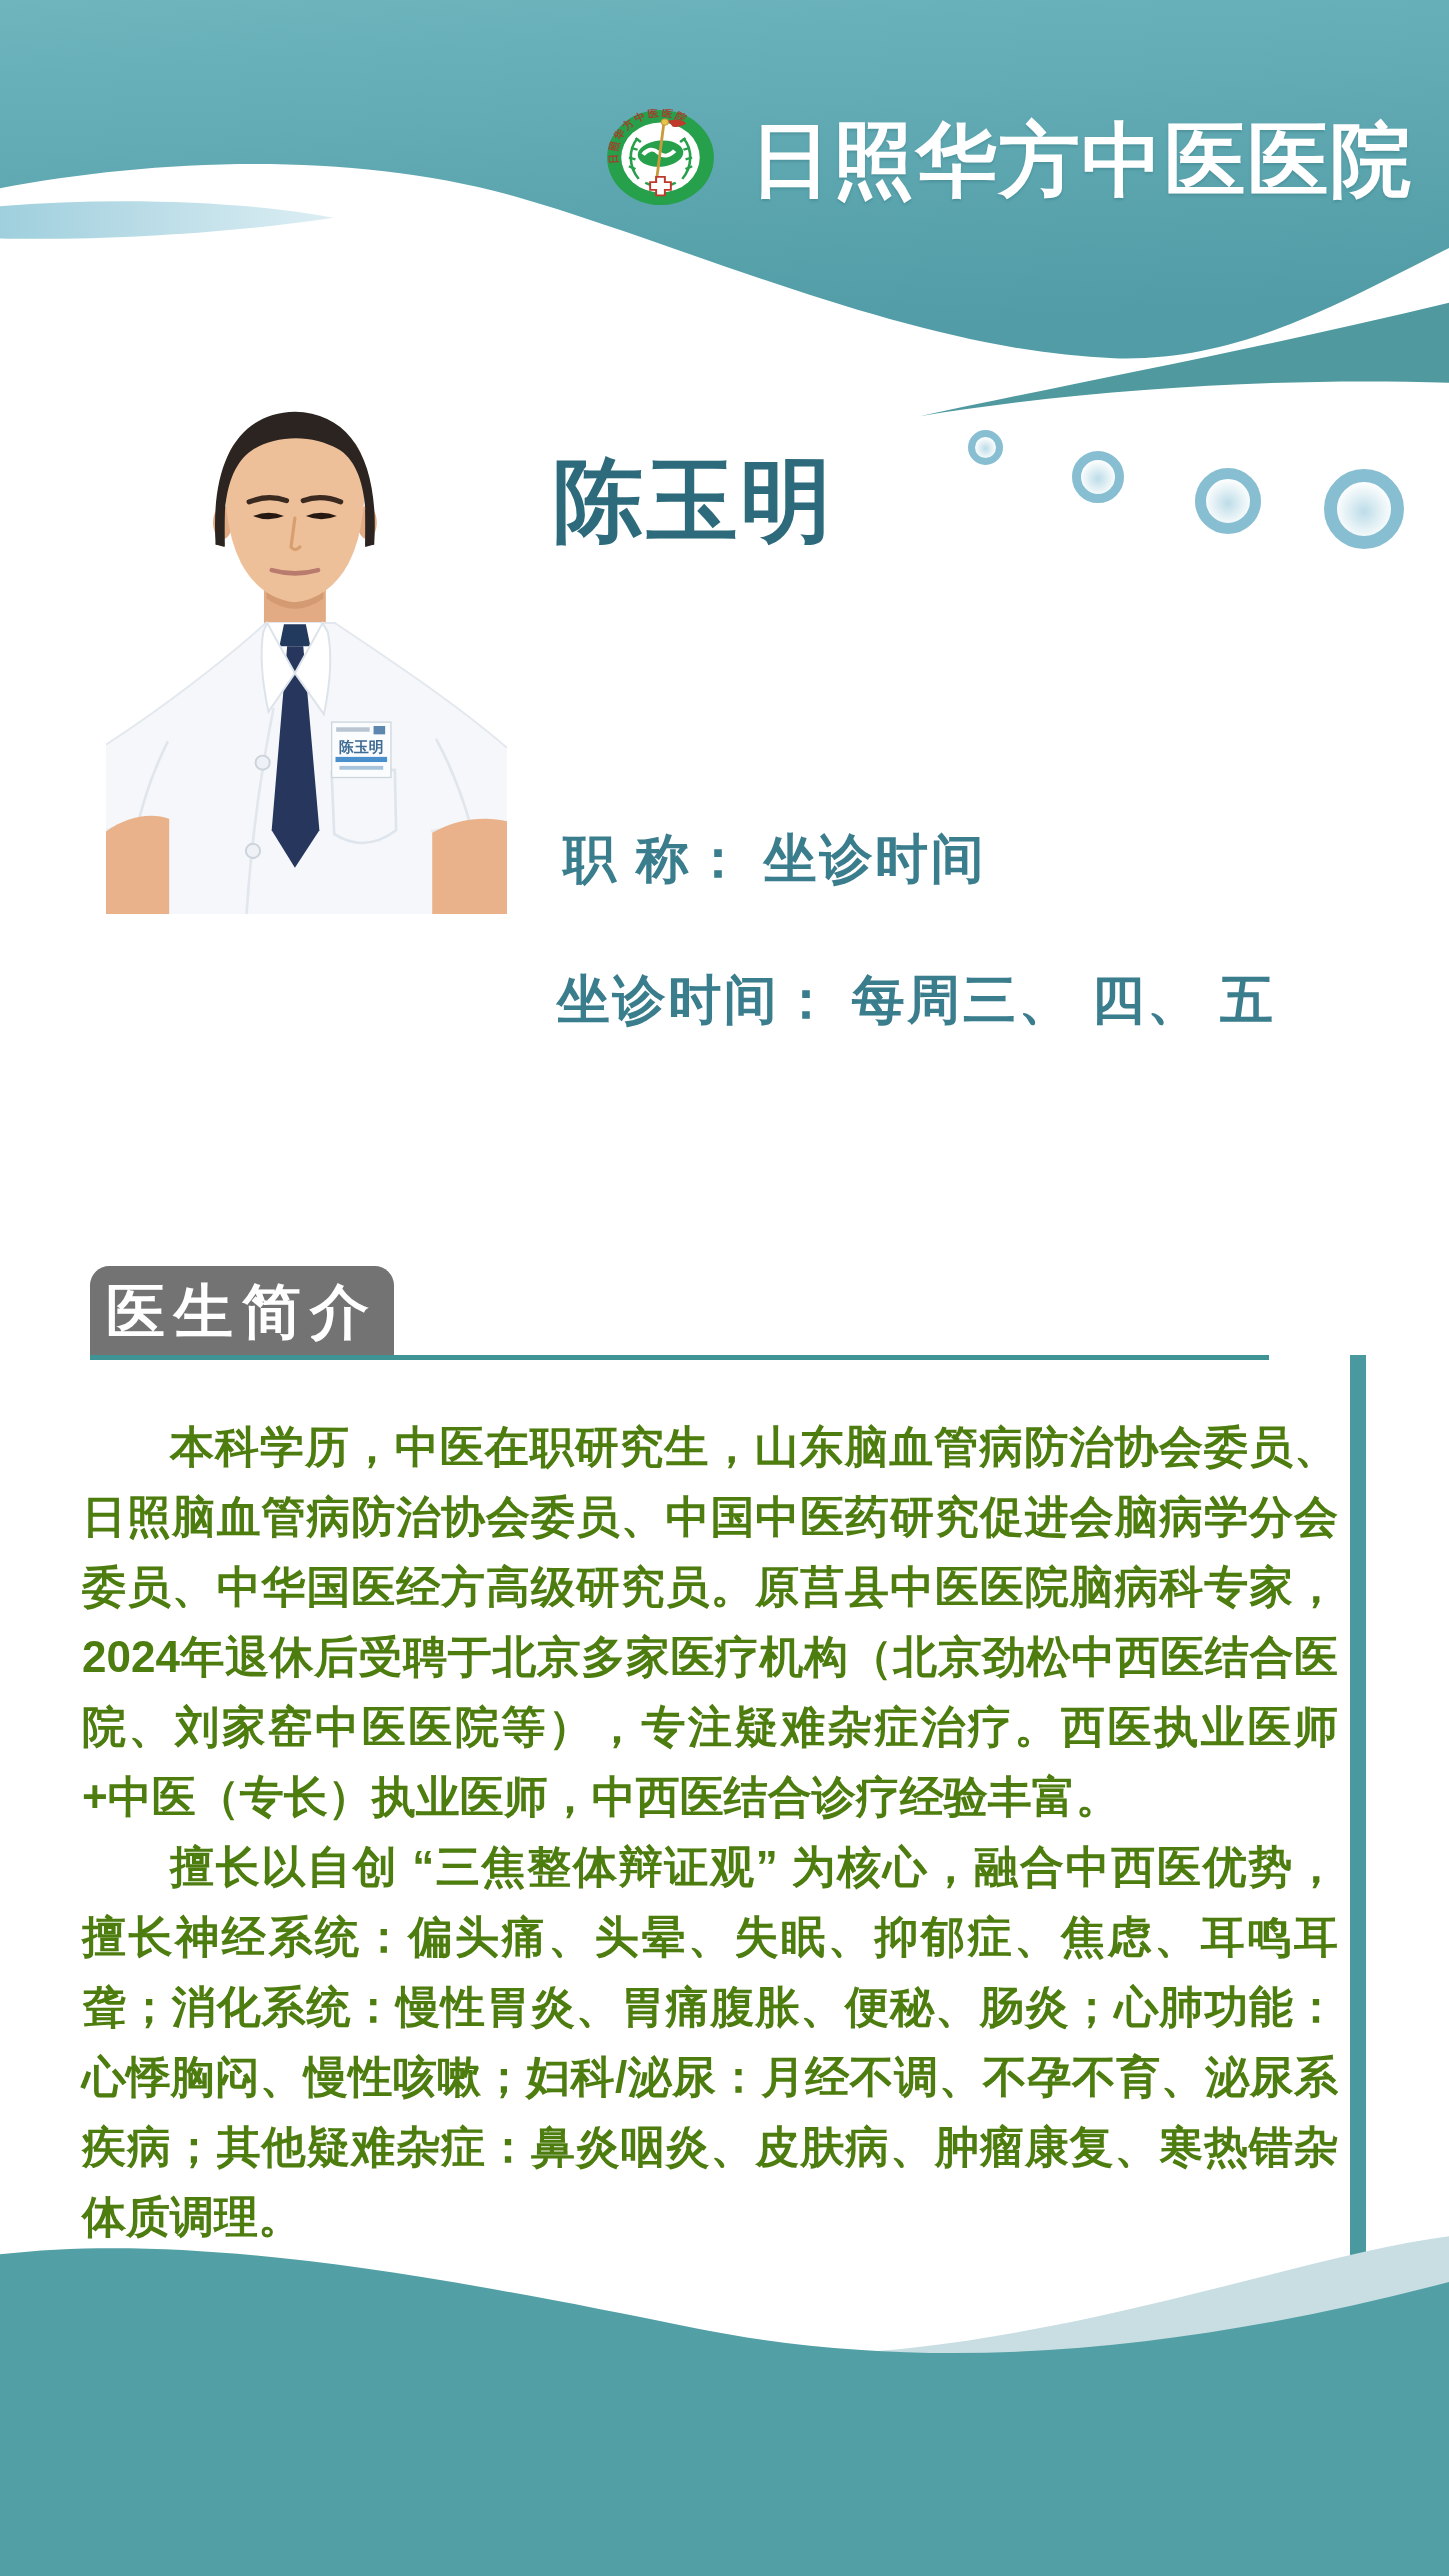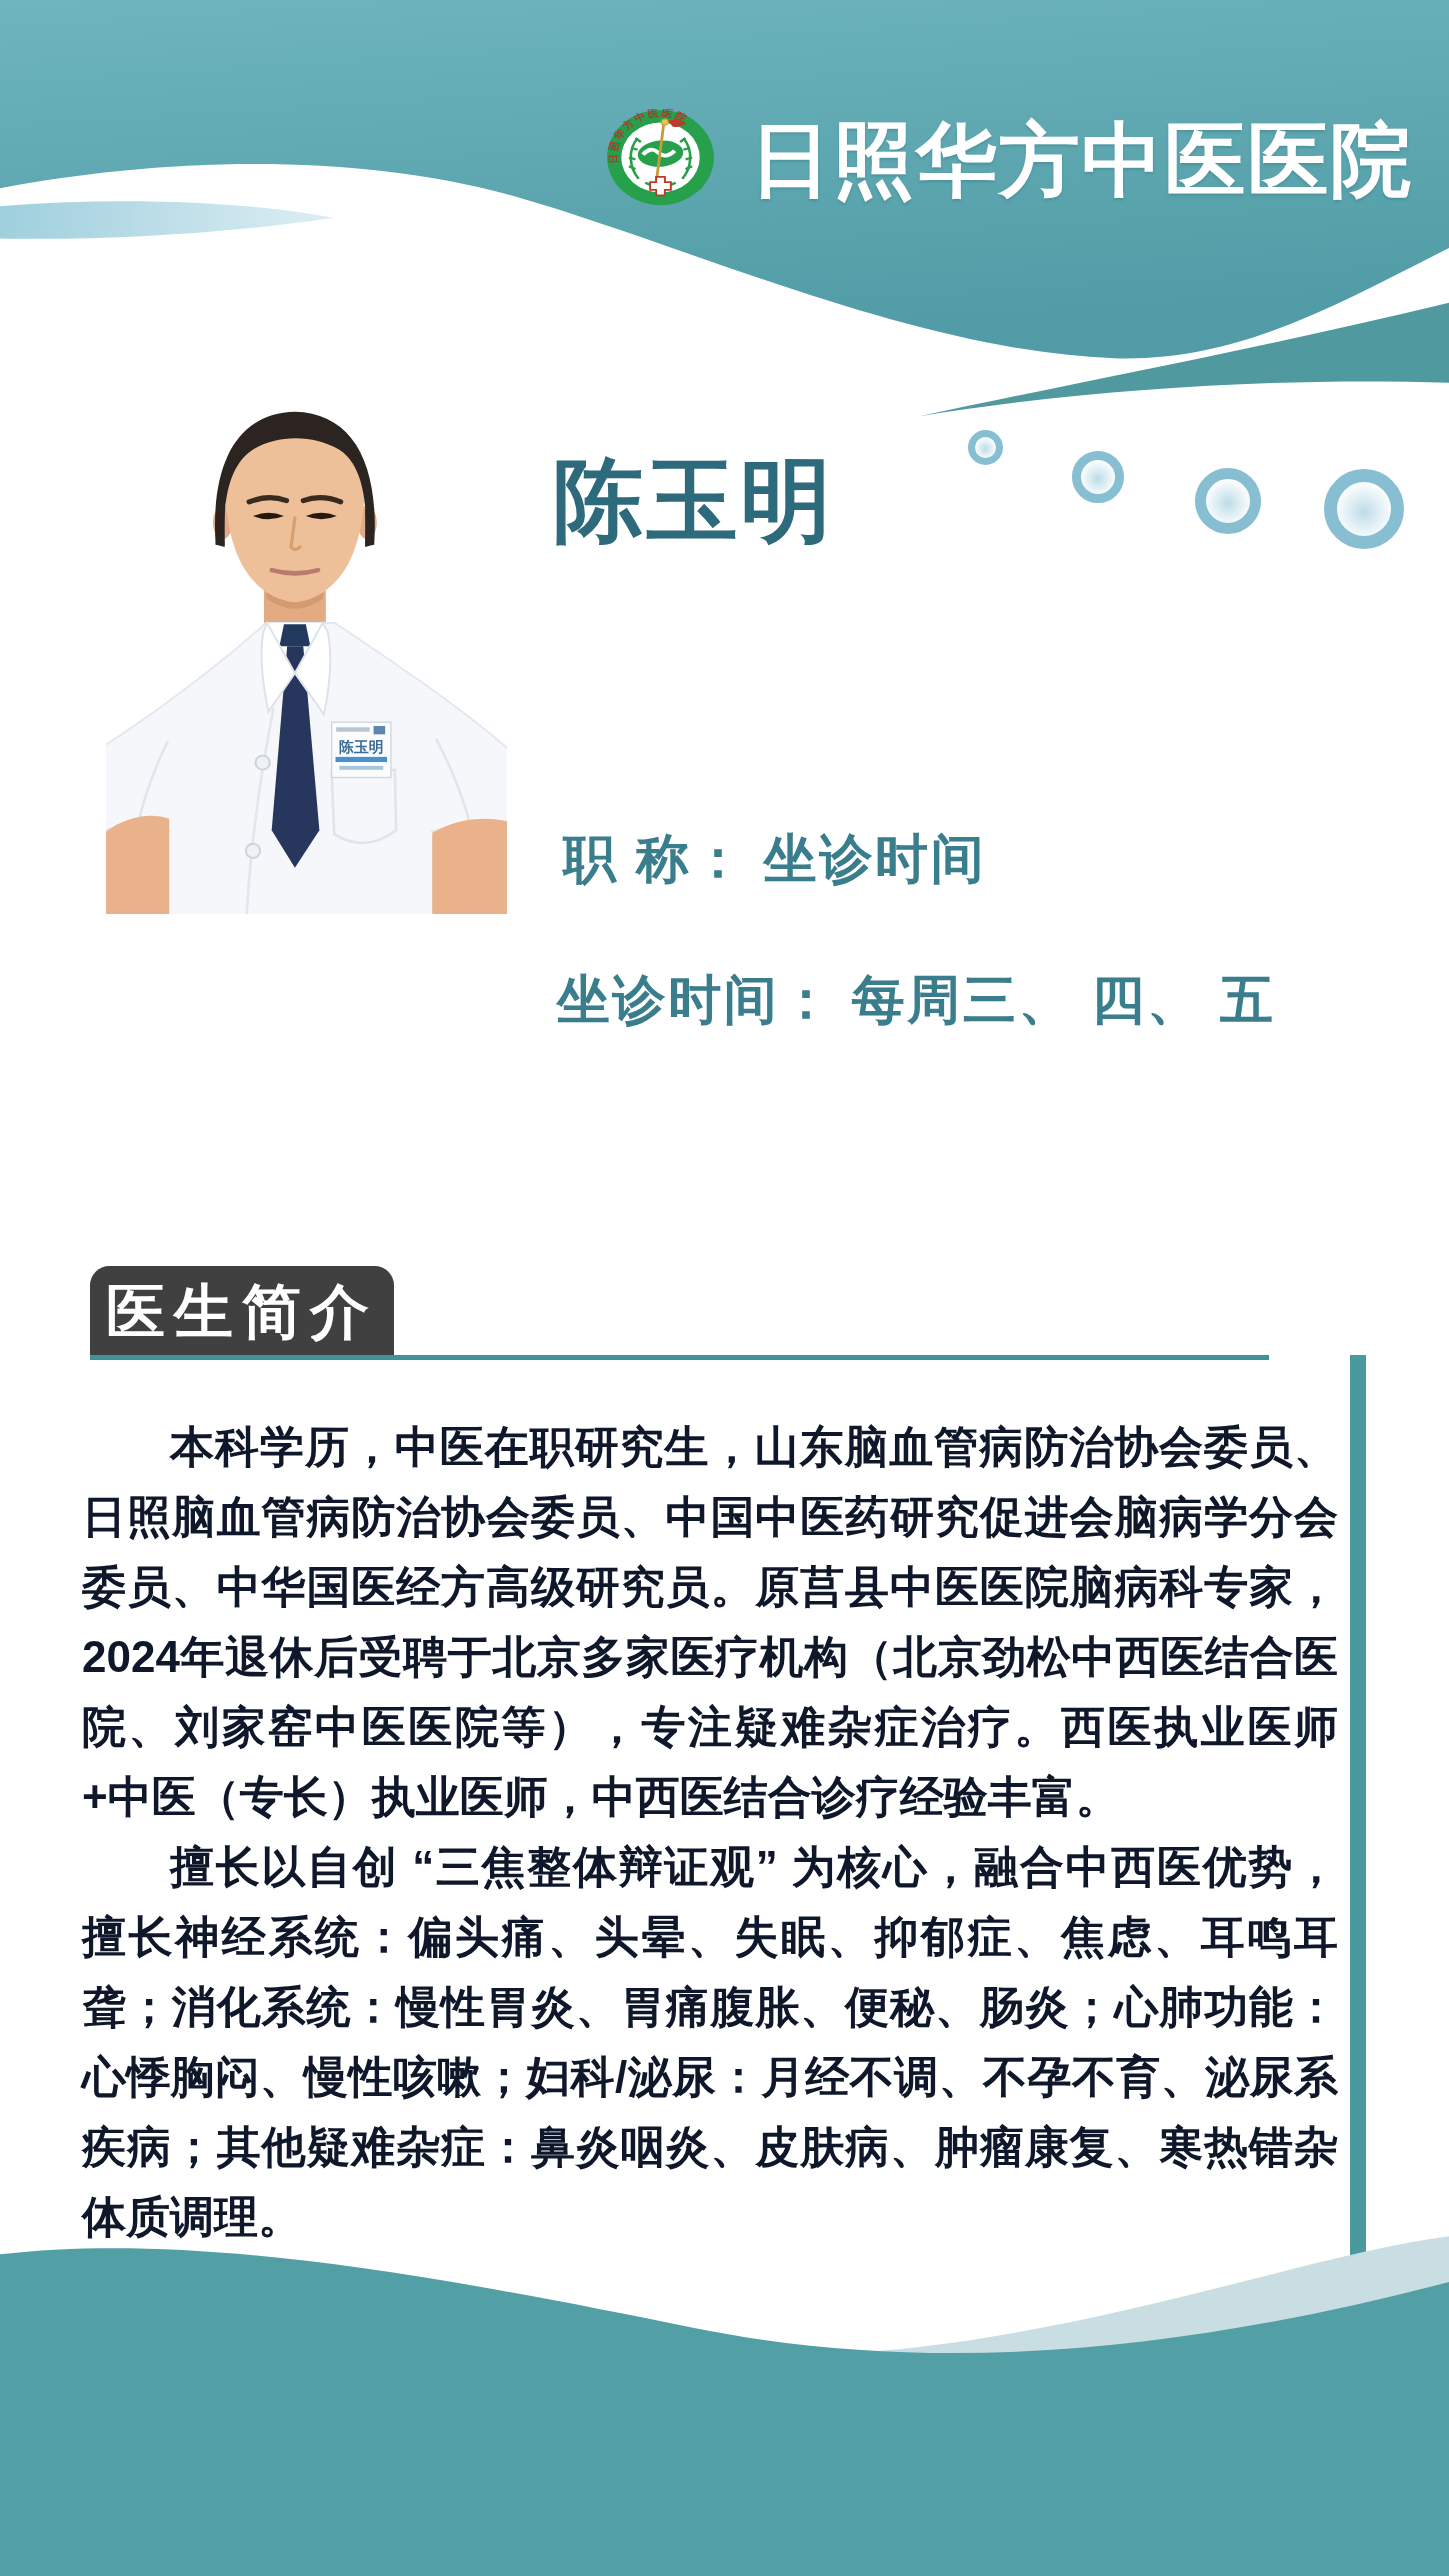--- a/index.html
+++ b/index.html
@@ -37,30 +37,30 @@
   .ring{
     border-radius:50%;box-sizing:border-box;border-style:solid;border-color:#87bed2;
     background:radial-gradient(circle at 50% 55%, #bcdce8 0%, #e6f2f6 45%, #ffffff 75%);
   }
   #ring-1{left:968px;top:430px;width:35px;height:35px;border-width:7px;}
   #ring-2{left:1072px;top:451px;width:52px;height:52px;border-width:9px;}
   #ring-3{left:1195px;top:468px;width:66px;height:66px;border-width:11px;}
   #ring-4{left:1324px;top:469px;width:80px;height:80px;border-width:13px;}
   
   #section-tab{
-    left:90px;top:1266px;width:304px;height:94px;background:#404040;
+    left:90px;top:1266px;width:304px;height:94px;background:#737373;
     border-radius:19.3px 19.3px 0 0;display:flex;align-items:center;justify-content:center;
     color:#ffffff;font-size:59px;font-weight:bold;letter-spacing:9px;
   }
   #section-underline{left:90px;top:1355px;width:1179px;height:5.2px;background:#3f9394;}
   #side-bar{left:1350px;top:1355px;width:16px;height:921px;background:#4a999e;}
   
   #bio-text{
     left:82px;top:1412px;width:1256px;
-    color:#0f172a;font-size:44px;font-weight:bold;line-height:70px;
+    color:#4d7c0f;font-size:44px;font-weight:bold;line-height:70px;
     text-align:justify;
   }
   #bio-text p{margin:0;text-indent:2em;}
   
   #bottom-deco{left:0;top:2190px;width:1449px;height:386px;}
 </style>
 </head>
 <body>
 
 <svg id="top-deco" class="abs" viewBox="0 0 2250 700" preserveAspectRatio="none">

